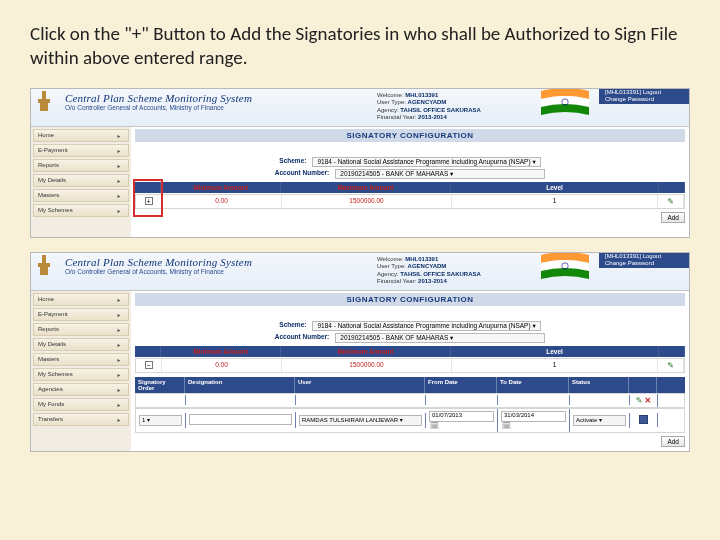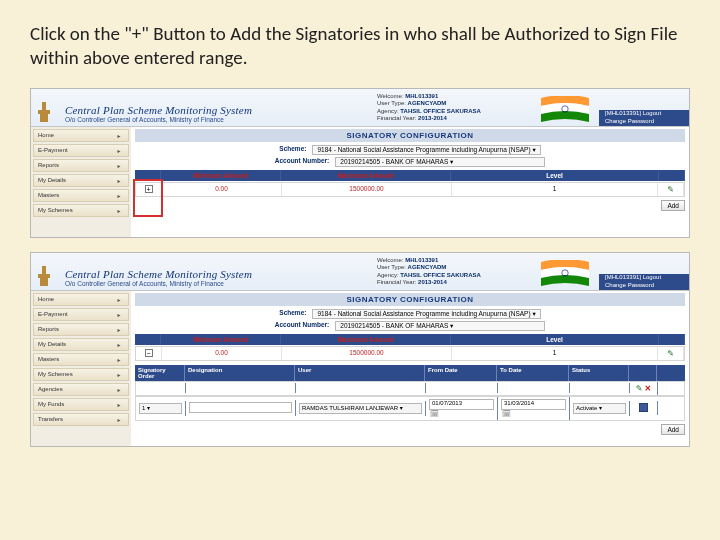--- a/index.html
+++ b/index.html
@@ -20,21 +20,21 @@
     width: 660px;
     margin: 0 0 14px 0;
     border: 1px solid #b8b8b8;
     font-size: 8px;
     font-family: Verdana, Arial, sans-serif;
     background: #fff;
   }
   
   .banner {
     display: flex;
-    align-items: flex-end;
+    align-items: flex-start;
     background: linear-gradient(#f4f7fb, #e6eef8);
     border-bottom: 1px solid #c5c5c5;
     height: 38px;
   }
   .emblem {
     width: 26px;
     display: flex;
     align-items: center;
     justify-content: center;
   }
@@ -102,21 +102,21 @@
     padding: 2px 4px 4px 4px;
   }
   .section-hdr {
     background: #cfd9e8;
     color: #173a7d;
     text-align: center;
     font-size: 8px;
     font-weight: bold;
     letter-spacing: .5px;
     padding: 2px 0;
-    margin-bottom: 3px;
+    margin-bottom: 15px;
   }
   .pair-row {
     display: flex;
     justify-content: center;
     gap: 6px;
     font-size: 6.5px;
     margin: 2px 0;
   }
   .pair-row .k { color: #0a2c66; font-weight: bold; }
   .pair-row .v {

